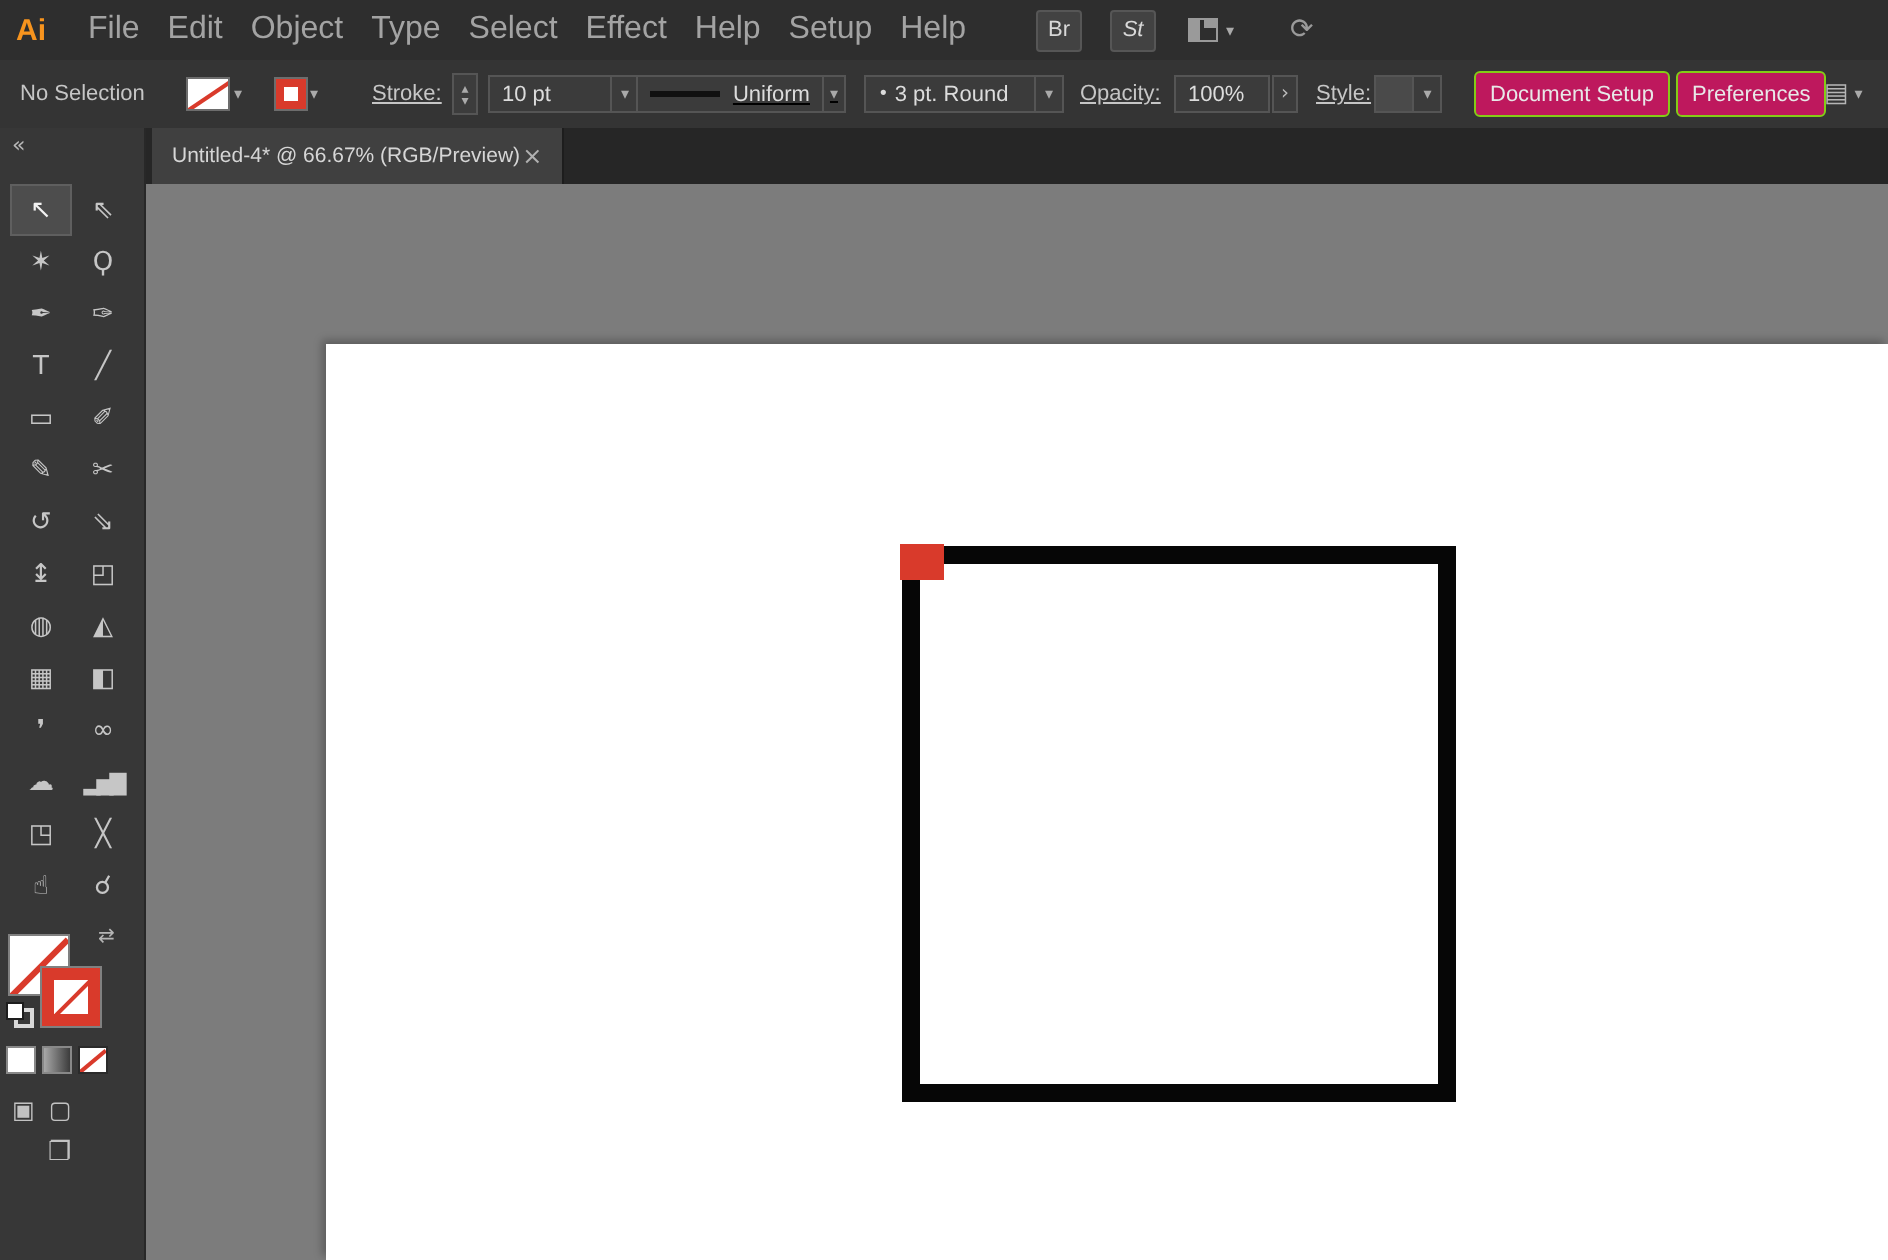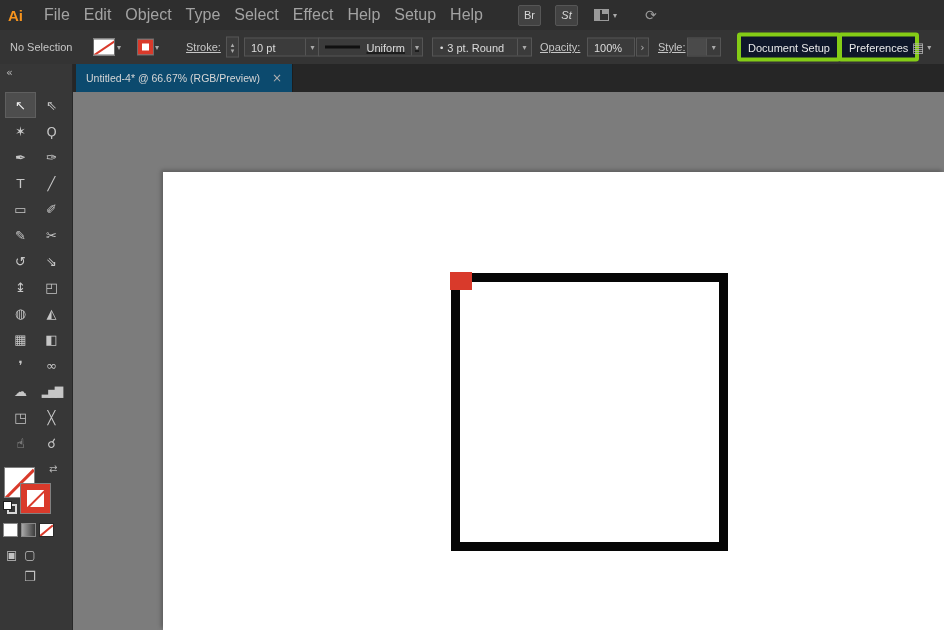--- a/index.html
+++ b/index.html
@@ -53,30 +53,30 @@
   #brush-combo{left:432px;width:100px;}
   #brush-combo .dot{color:#dcdcdc;font-size:9px;margin-left:6px;}
   #brush-combo .val{flex:1;padding-left:3px;}
   #opacity-label{left:540px;}
   #opacity-combo{left:587px;width:48px;}
   #opacity-flyout{left:636px;width:13px;height:19px;background:#3b3b3b;border:1px solid #555;
     box-sizing:border-box;justify-content:center;color:#bbb;font-size:10px;}
   #style-label{left:658px;}
   #style-combo{left:687px;width:34px;}
   #style-combo .sw{width:19px;height:100%;background:#4a4a4a;}
-  .cb-btn{height:21px;padding:0 7px;background:#0f172a;border:4px solid #84cc16;border-radius:3px;
+  .cb-btn{height:21px;padding:0 7px;background:#be185d;border:1px solid #84cc16;border-radius:3px;
     color:#e8e8e8;font-size:11px;display:flex;align-items:center;white-space:nowrap;}
   #doc-setup-btn{left:737px;}
   #prefs-btn{left:838px;}
   #cb-panel{left:912px;gap:3px;color:#b5b5b5;font-size:13px;}
 
   
   #tabbar{position:absolute;left:73px;top:64px;right:0;height:28px;background:#262626;}
-  #doc-tab{position:absolute;left:3px;top:0;height:28px;background:#0c4a6e;border-right:1px solid #1d1d1d;
-    display:flex;align-items:center;padding:0 10px;gap:12px;}
+  #doc-tab{position:absolute;left:3px;top:0;height:28px;background:#404040;border-right:1px solid #1d1d1d;
+    display:flex;align-items:center;padding:0 10px;gap:1px;}
   #doc-tab .title{color:#d6d6d6;font-size:10.5px;white-space:nowrap;}
   #doc-tab .close{color:#b0b0b0;font-size:12px;line-height:12px;}
 
   
   #toolbar{position:absolute;left:0;top:64px;width:73px;bottom:0;background:#373737;
     border-right:1px solid #282828;box-sizing:border-box;}
   #collapse-btn{position:absolute;left:6px;top:2px;color:#b8b8b8;font-size:11px;}
   #tools{position:absolute;left:5px;top:28px;display:grid;grid-template-columns:31px 31px;grid-auto-rows:26px;}
   .tool{display:flex;align-items:center;justify-content:center;color:#c6c6c6;font-size:13px;
     font-family:"DejaVu Sans",sans-serif;cursor:default;}

